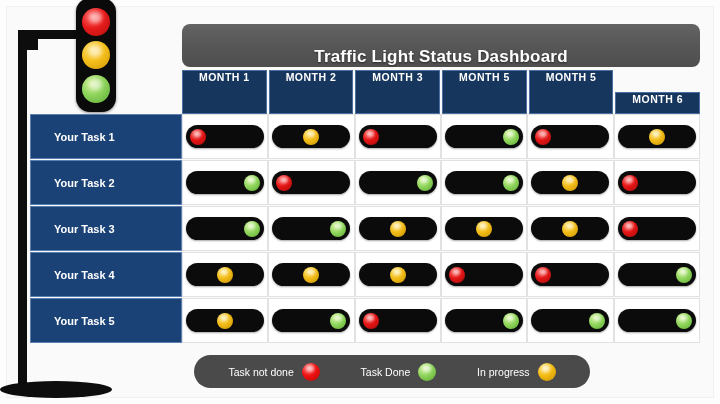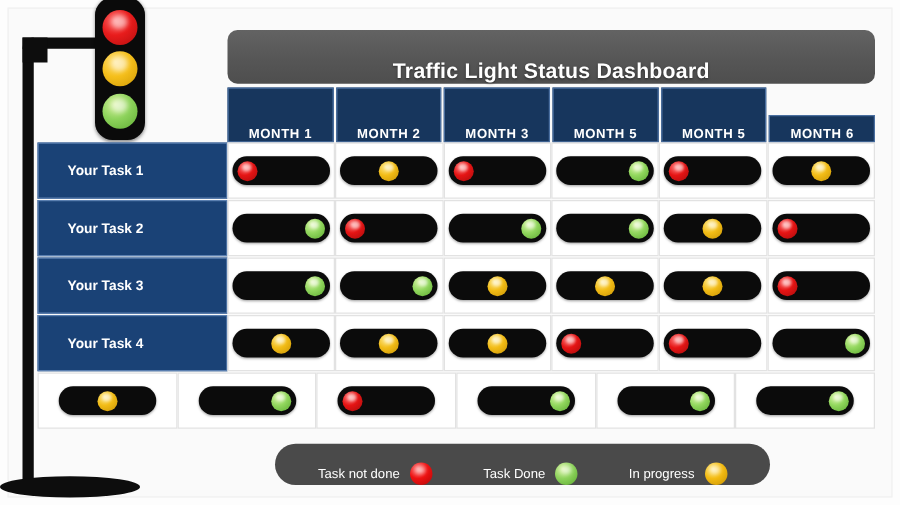--- a/index.html
+++ b/index.html
@@ -143,21 +143,21 @@
     width: 152px;
     flex: 0 0 152px;
     background: transparent;
   }
 
   .month-cell {
     flex: 1 1 0;
     background: #17365d;
     border: 1px solid #4a6fa0;
     display: flex;
-    align-items: flex-end;
+    align-items: flex-start;
     justify-content: center;
     margin-right: 2px;
   }
   .month-cell:last-child { margin-right: 0; margin-top: 22px; }
   .month-cell span {
     color: #ffffff;
     font-size: 10.5px;
     font-weight: bold;
     letter-spacing: .5px;
   }
@@ -221,28 +221,28 @@
     background: rgba(255,255,255,.6);
     filter: blur(1.4px);
   }
   .bulb-red    { background: radial-gradient(circle at 35% 28%, #ff7b7b 0%, #e51414 45%, #a80c0c 100%); }
   .bulb-yellow { background: radial-gradient(circle at 35% 28%, #ffe98d 0%, #f2bc16 45%, #c99404 100%); }
   .bulb-green  { background: radial-gradient(circle at 35% 28%, #dcf5ab 0%, #92d75e 45%, #5cab31 100%); }
 
   
   #legend {
     position: absolute;
-    left: 220px;
+    left: 194px;
     top: 355px;
     width: 396px;
     height: 33px;
     background: #4a4a4a;
     border-radius: 17px;
     display: flex;
-    align-items: flex-end;
+    align-items: center;
     justify-content: space-around;
     padding: 0 14px;
   }
   .legend-item { display: flex; align-items: center; gap: 8px; }
   .legend-item .legend-label {
     color: #ffffff;
     font-size: 10.5px;
   }
   .legend-dot {
     width: 18px;
@@ -444,20 +444,23 @@
               <div class="bulb bulb-red"></div>
             </div>
           </div>
           <div class="status-cell">
             <div class="pill pos-right">
               <div class="bulb bulb-green"></div>
             </div>
           </div>
         </div>
         <div class="grid-row">
+          <div class="task-cell">
+            <span>Your Task 5</span>
+          </div>
           <div class="status-cell">
             <div class="pill pos-center">
               <div class="bulb bulb-yellow"></div>
             </div>
           </div>
           <div class="status-cell">
             <div class="pill pos-right">
               <div class="bulb bulb-green"></div>
             </div>
           </div>

